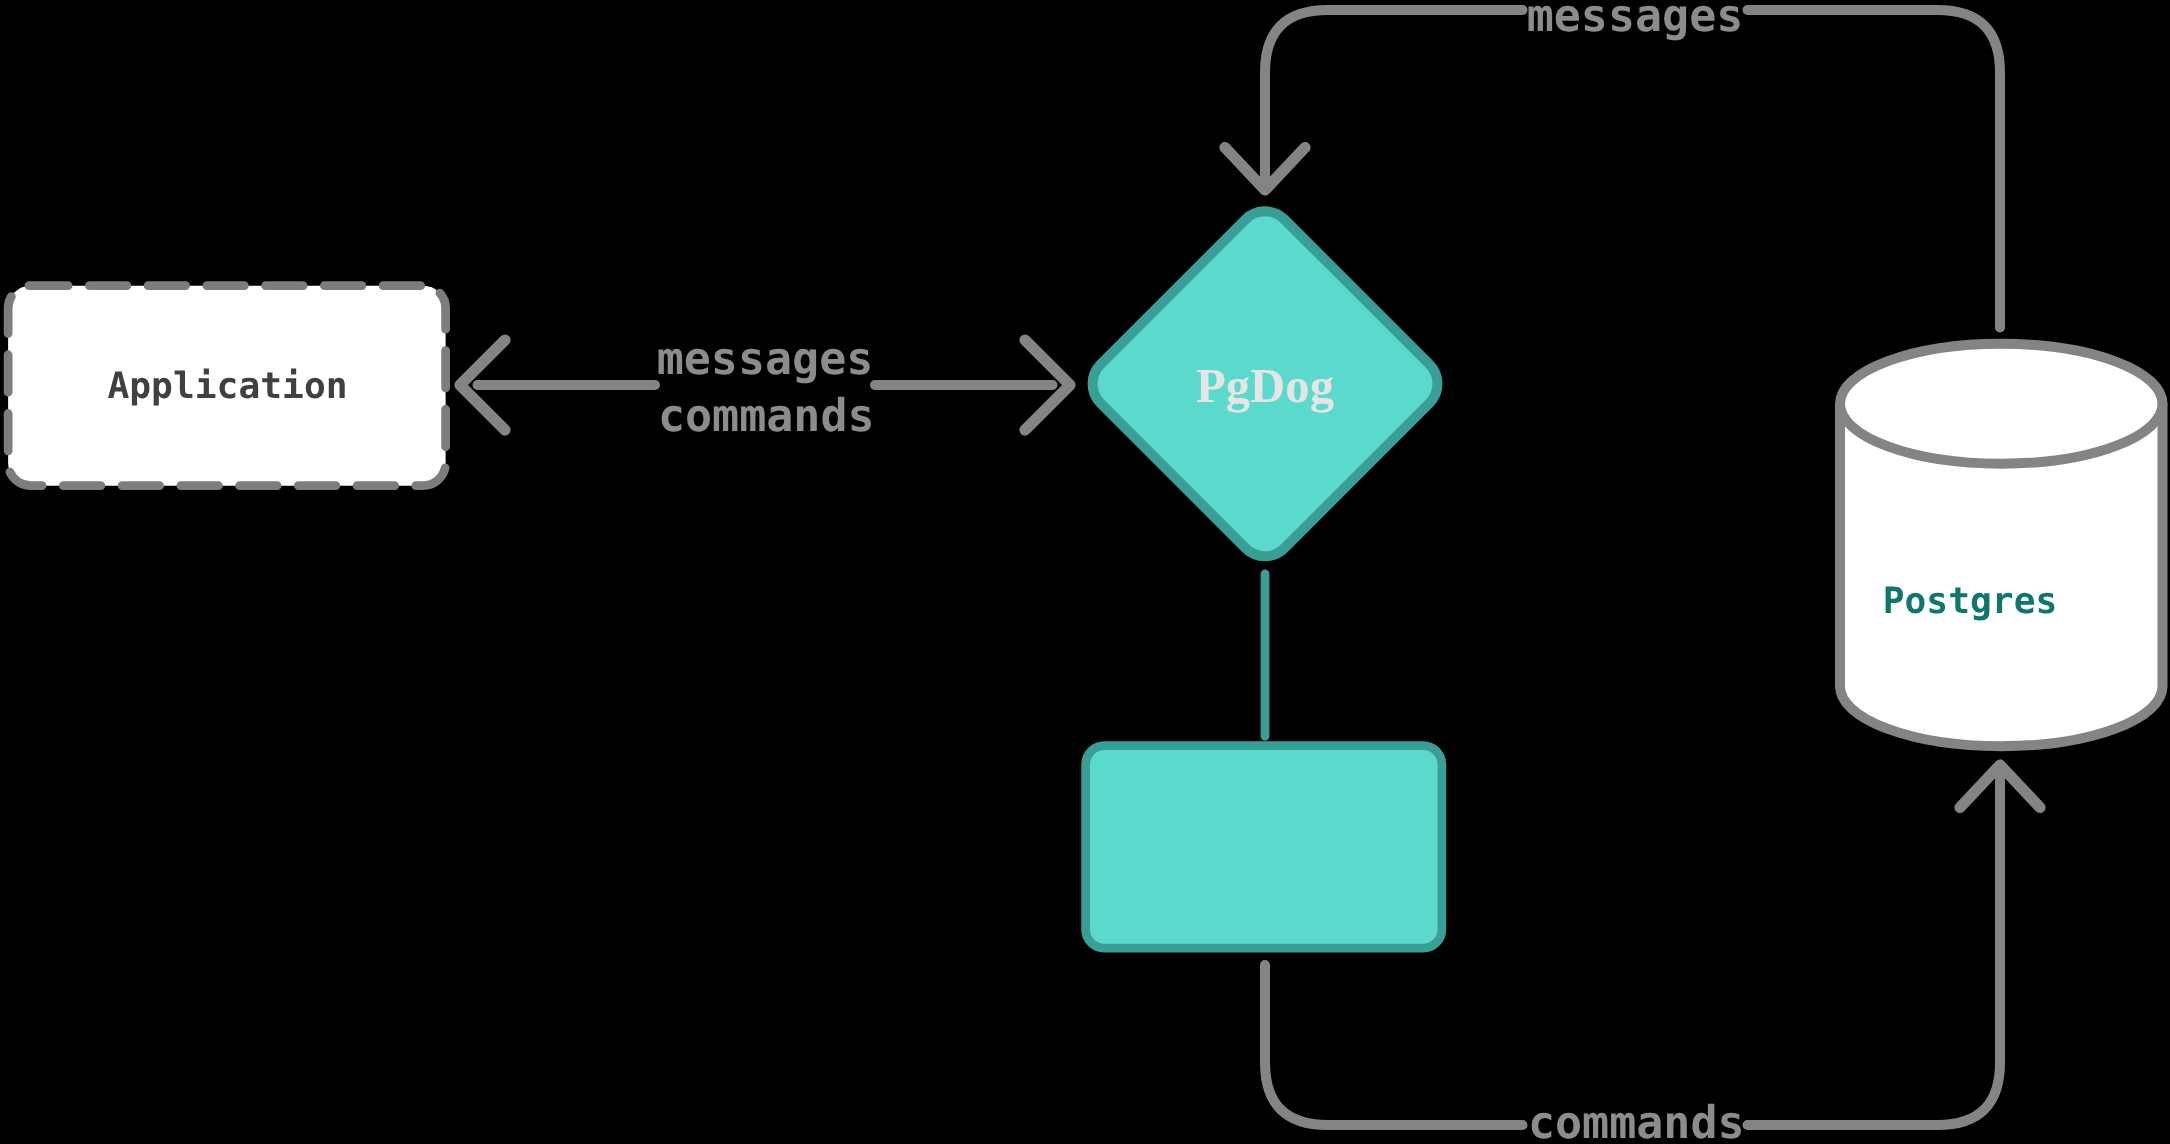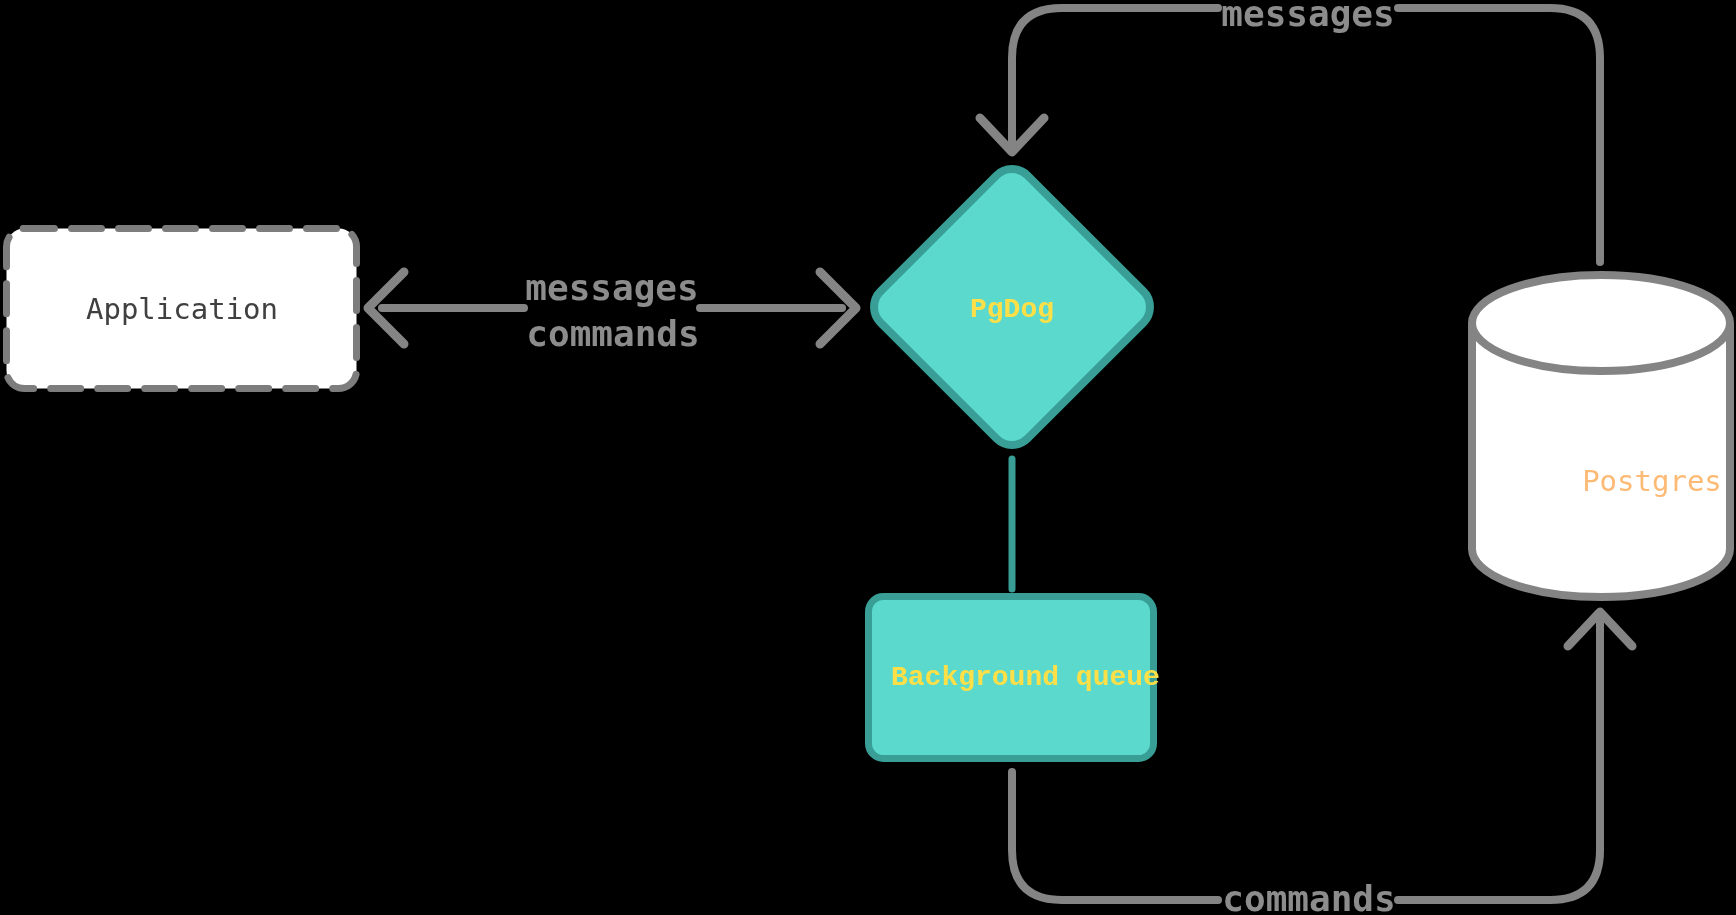--- a/index.html
+++ b/index.html
@@ -24,29 +24,29 @@
     text-align: center;
   }
   .edge-label {
     font-family: "DejaVu Sans Mono", monospace;
     font-weight: 700;
     font-size: 36px;
     color: #8c8c8c;
   }
   .node-label-mono {
     font-family: "DejaVu Sans Mono", monospace;
-    font-weight: 400;
+    font-weight: 700;
     font-size: 29px;
     color: #404040;
   }
   .node-label-teal {
-    font-family: Liberation Mono, monospace;
+    font-family: Liberation Serif, serif;
     font-weight: 600;
-    font-size: 28px;
-    color: #fde047;
+    font-size: 39px;
+    color: #e5e5e5;
   }
   .queue-label {
     width: 240px;
     line-height: 43px;
   }
 </style>
 </head>
 <body>
 
 <div id="stage">
@@ -85,21 +85,20 @@
   </svg>
 
   <div class="label node-label-mono" style="left:182px; top:309px;">Application</div>
 
   <div class="label edge-label" style="left:612px; top:288px;">messages</div>
 
   <div class="label edge-label" style="left:613px; top:334px;">commands</div>
 
   <div class="label node-label-teal" style="left:1012px; top:310px;">PgDog</div>
 
-  <div class="label node-label-teal queue-label" style="left:1011px; top:677px;">Background queue</div>
 
-  <div class="label node-label-mono" style="left:1652px; top:481px; color:#fdba74;text-align:right;">Postgres</div>
+  <div class="label node-label-mono" style="left:1576px; top:481px; color:#0f766e;text-align:right;">Postgres</div>
 
   <div class="label edge-label" style="left:1308px; top:14px;">messages</div>
 
   <div class="label edge-label" style="left:1309px; top:899px;">commands</div>
 
 </div>
 
 </body></html>

